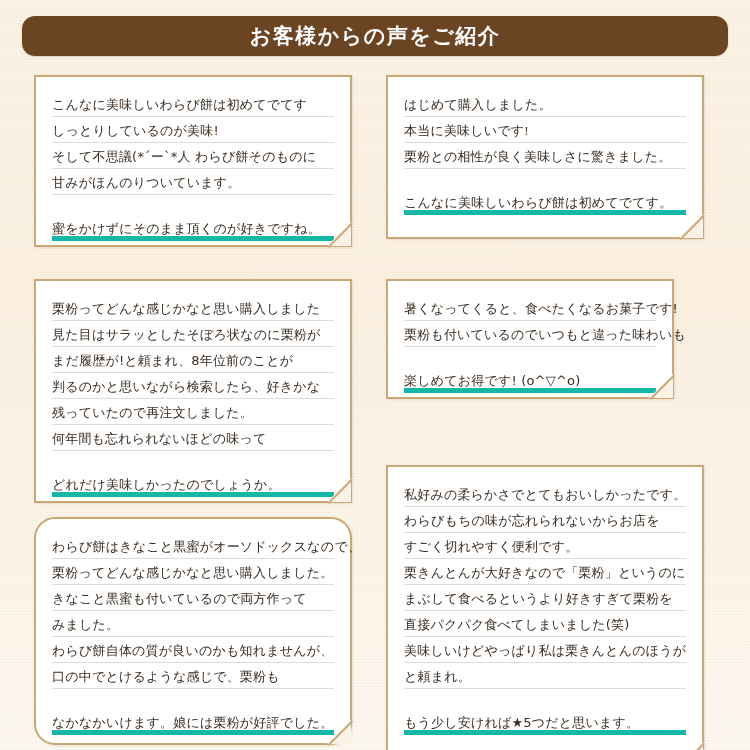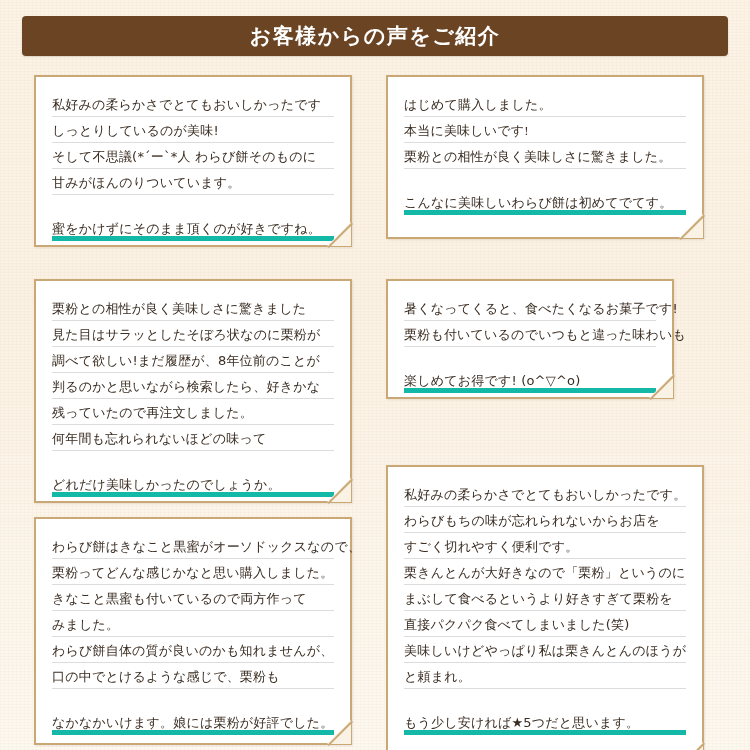--- a/index.html
+++ b/index.html
@@ -30,21 +30,21 @@
       repeating-linear-gradient(90deg, rgba(190,160,120,0.04) 0px, rgba(190,160,120,0.04) 1px, rgba(255,255,255,0) 1px, rgba(255,255,255,0) 4px);
     pointer-events: none;
   }
   .header {
     position: absolute;
     left: 22px;
     top: 16px;
     width: 706px;
     height: 40px;
     background: #6b4423;
-    border-radius: 4px;
+    border-radius: 13px;
     display: flex;
     align-items: center;
     justify-content: center;
     box-shadow: 0 1px 2px rgba(0,0,0,0.12);
   }
   .header-title {
     color: #ffffff;
     font-size: 21px;
     font-weight: bold;
     letter-spacing: 1.5px;
@@ -114,21 +114,21 @@
   <div class="grain"></div>
 
   <div class="header">
     <div class="header-title">お客様からの声をご紹介</div>
   </div>
 
   <div class="cards">
 
     <div class="card" style="left:34px; top:13px; width:318px; height:172px;">
       <ul class="lines">
-        <li>私好みの柔らかさでとてもおいしかったです</li>
+        <li>こんなに美味しいわらび餅は初めてでてす</li>
         <li>しっとりしているのが美味!</li>
         <li>そして不思議(*´ー`*人 わらび餅そのものに</li>
         <li>甘みがほんのりついています。</li>
         <li>蜜をかけずにそのまま頂くのが好きですね。</li>
       </ul>
       <div class="corner-tri"></div>
       <div class="corner-line"></div>
     </div>
 
     <div class="card" style="left:386px; top:13px; width:318px; height:164px;font-family:Liberation Serif, serif;">
@@ -137,43 +137,43 @@
         <li>本当に美味しいです!</li>
         <li>栗粉との相性が良く美味しさに驚きました。</li>
         <li>こんなに美味しいわらび餅は初めてでてす。</li>
       </ul>
       <div class="corner-tri"></div>
       <div class="corner-line"></div>
     </div>
 
     <div class="card" style="left:34px; top:217px; width:318px; height:224px;">
       <ul class="lines">
-        <li>栗粉との相性が良く美味しさに驚きました</li>
+        <li>栗粉ってどんな感じかなと思い購入しました</li>
         <li>見た目はサラッとしたそぼろ状なのに栗粉が</li>
-        <li>調べて欲しい!まだ履歴が、8年位前のことが</li>
+        <li>まだ履歴が!と頼まれ、8年位前のことが</li>
         <li>判るのかと思いながら検索したら、好きかな</li>
         <li>残っていたので再注文しました。</li>
         <li>何年間も忘れられないほどの味って</li>
         <li>どれだけ美味しかったのでしょうか。</li>
       </ul>
       <div class="corner-tri"></div>
       <div class="corner-line"></div>
     </div>
 
     <div class="card" style="left:386px; top:217px; width:288px; height:120px;">
       <ul class="lines">
         <li>暑くなってくると、食べたくなるお菓子です!</li>
         <li>栗粉も付いているのでいつもと違った味わいも</li>
         <li>楽しめてお得です! (o^▽^o)</li>
       </ul>
       <div class="corner-tri"></div>
       <div class="corner-line"></div>
     </div>
 
-    <div class="card" style="left:34px; top:455px; width:318px; height:228px;">
+    <div class="card" style="left:34px; top:455px; width:318px; height:228px;border-radius:21px;">
       <ul class="lines">
         <li>わらび餅はきなこと黒蜜がオーソドックスなので、</li>
         <li>栗粉ってどんな感じかなと思い購入しました。</li>
         <li>きなこと黒蜜も付いているので両方作って</li>
         <li>みました。</li>
         <li>わらび餅自体の質が良いのかも知れませんが、</li>
         <li>口の中でとけるような感じで、栗粉も</li>
         <li>なかなかいけます。娘には栗粉が好評でした。</li>
       </ul>
       <div class="corner-tri"></div>

